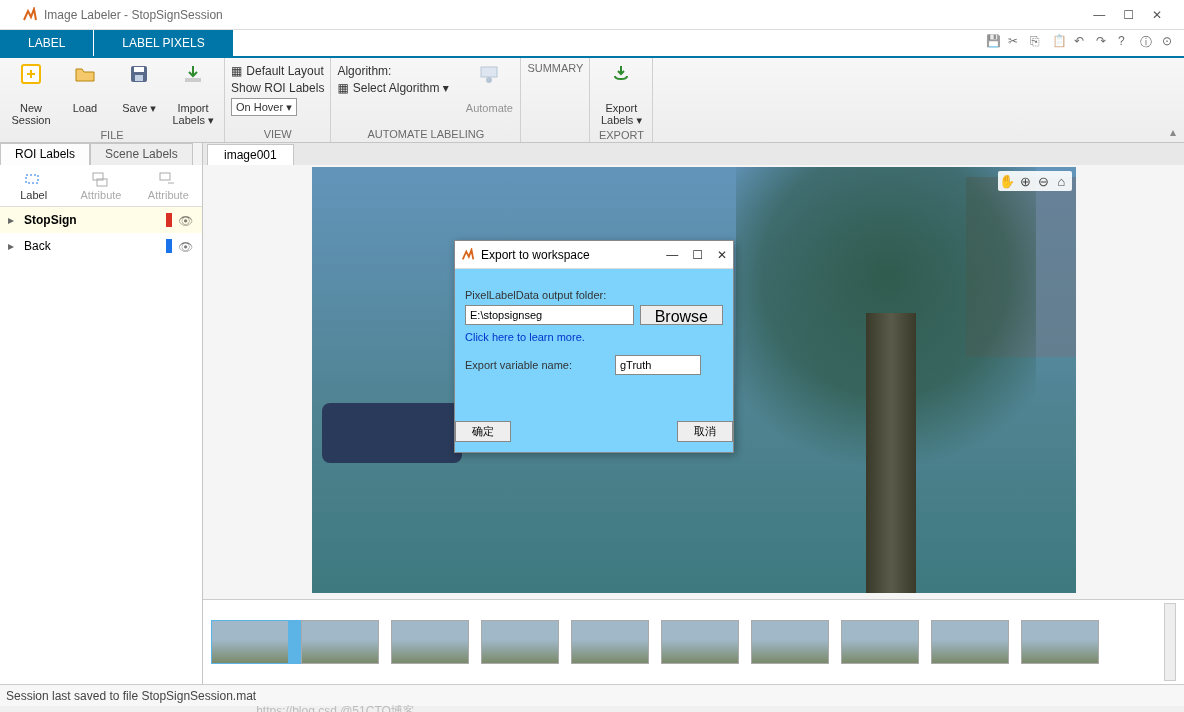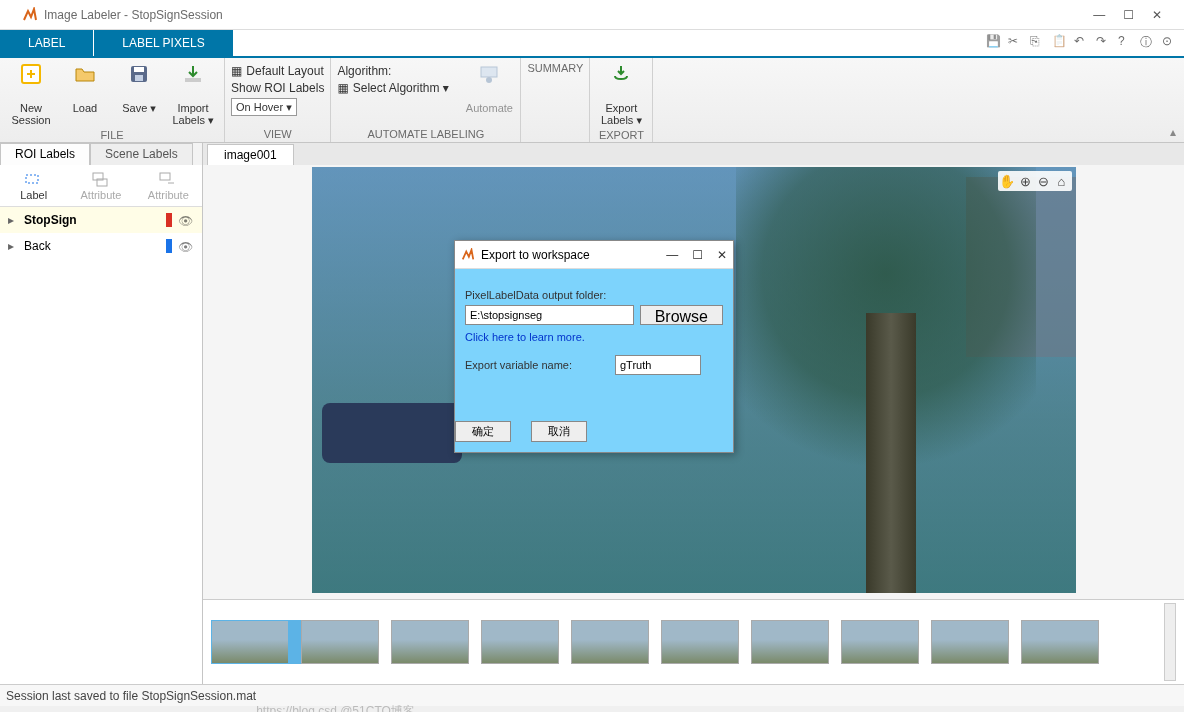--- a/index.html
+++ b/index.html
@@ -74,21 +74,21 @@
 .dlg-title .dbtns { display: flex; gap: 14px; color: #333; font-size: 12px;}
 .dlg-body { padding: 20px 10px 6px 10px; font-size: 11px; color: #333;}
 .dlg-body label { display: block; margin-bottom: 4px;}
 .dlg-row { display: flex; gap: 6px; margin-bottom: 6px; align-items: center;}
 .dlg-row input { flex: 1; border: 1px solid #888; background: #fff; padding: 2px 4px; font-size: 11px; height: 20px;}
 .dlg-row .bbtn { border: 1px solid #888; background: #eee; padding: 2px 14px; font-size: 16px; cursor: pointer; height: 20px;}
 .link { color: #0033cc; margin-bottom: 12px; cursor: pointer; font-size: 11px;}
 .dlg-row2 { display: flex; align-items: center; gap: 10px; margin-bottom: 40px;}
 .dlg-row2 .lbl { width: 140px;}
 .dlg-row2 input { width: 86px; border: 1px solid #888; background: #fff; padding: 2px 4px; font-size: 11px; height: 20px;}
-.dlg-foot { display: flex; justify-content: flex-start; gap: 20px; padding-bottom: 10px;}
+.dlg-foot { display: flex; justify-content: space-between; gap: 20px; padding-bottom: 10px;}
 .dlg-foot button { border: 1px solid #888; background: #eee; padding: 2px 16px; font-size: 11px; cursor: pointer;}
 </style>
 </head>
 <body>
 
 <div class="titlebar">
   <svg class="logo" viewBox="0 0 16 16">
       <path d="M2 13 L6 4 L9 10 L12 2 L14 13" fill="none" stroke="#d9651a" stroke-width="2"></path>
     </svg>
   <span class="title">Image Labeler - StopSignSession</span>

